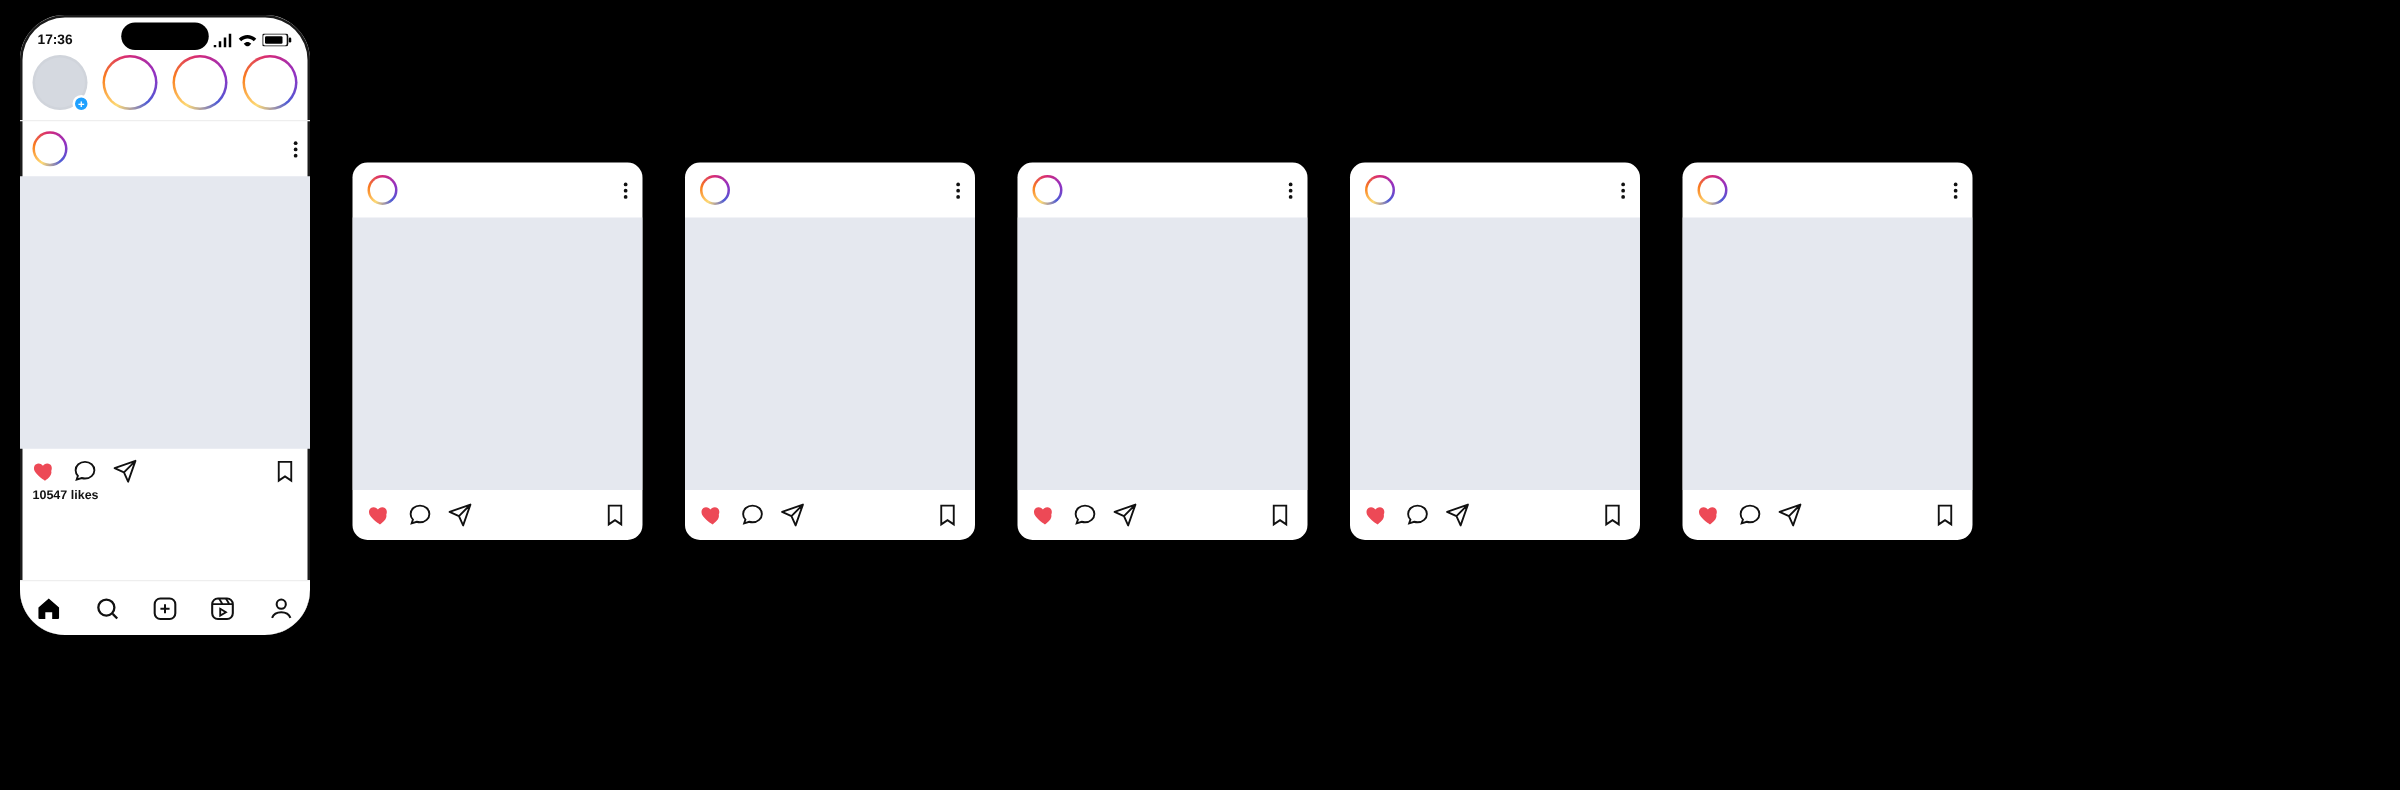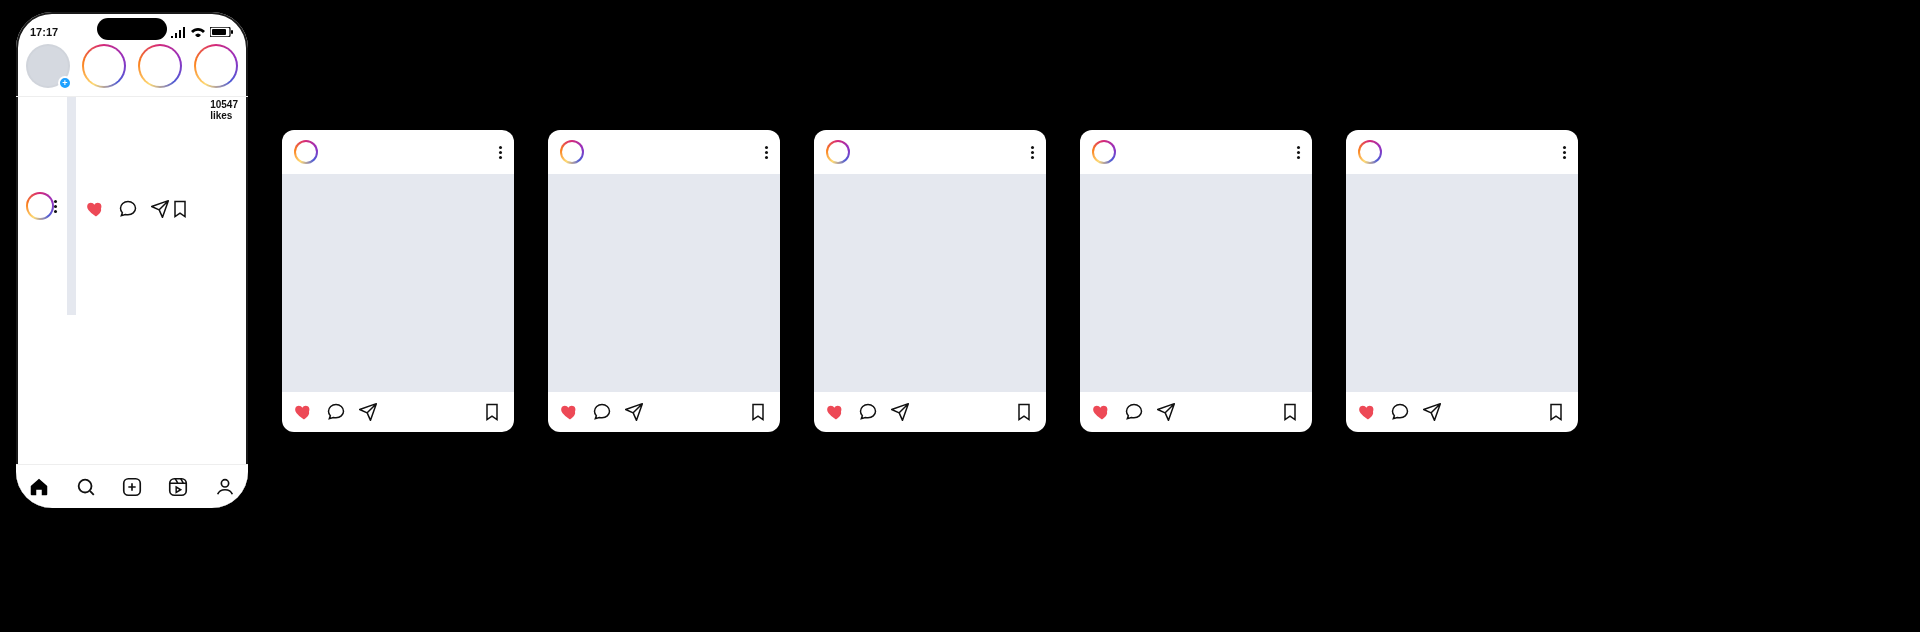--- a/index.html
+++ b/index.html
@@ -62,21 +62,21 @@
   .story .ring{position:absolute;inset:0;border-radius:50%;background:var(--ig-grad);}
   .story .inner{position:absolute;inset:2px;border-radius:50%;background:#fff;}
   .story.own .ring{background:#d0d4db;}
   .story.own .inner{background:#d5d9e0;}
   .story .plus{
     position:absolute;right:-2px;bottom:-2px;width:14px;height:14px;border-radius:50%;
     background:#1fa1ff;border:2px solid #fff;display:flex;align-items:center;justify-content:center;
     color:#fff;font-size:9px;font-weight:800;line-height:1;
   }
 
-  .phone-post{display:flex;flex-direction:row;}
+  .phone-post{display:flex;flex-direction:column;}
   .post-head{display:flex;align-items:center;justify-content:space-between;padding:8px 10px;}
   .avatar-ring{width:28px;height:28px;border-radius:50%;background:var(--ig-grad);position:relative;}
   .avatar-ring::after{content:"";position:absolute;inset:2px;border-radius:50%;background:#fff;}
   .dots{display:flex;flex-direction:column;gap:2px;}
   .dots span{width:3px;height:3px;background:#111;border-radius:50%;}
   .post-img{width:100%;height:218px;background:var(--img-bg);}
   .post-actions{display:flex;align-items:center;justify-content:space-between;padding:8px 10px 2px;}
   .pa-left{display:flex;gap:12px;align-items:center;}
   .likes{font-size:10px;font-weight:600;padding:2px 10px 6px;}
 
@@ -153,21 +153,21 @@
         <rect x="2" y="2" width="14" height="6" rx="1"></rect>
         <rect x="21" y="3" width="2" height="4" rx="1"></rect>
       </g>
   </defs>
 </svg>
 
 <div class="phone">
   <div class="notch"></div>
 
   <div class="statusbar">
-    <span>17:17</span>
+    <span>17:36</span>
     <div class="sb-icons">
       <svg width="16" height="12" viewBox="0 0 16 12">
           <use href="#i-signal"></use>
         </svg>
       <svg width="16" height="10" viewBox="0 0 16 10">
           <use href="#i-wifi"></use>
         </svg>
       <svg width="24" height="10" viewBox="0 0 24 10">
           <use href="#i-batt"></use>
         </svg>

